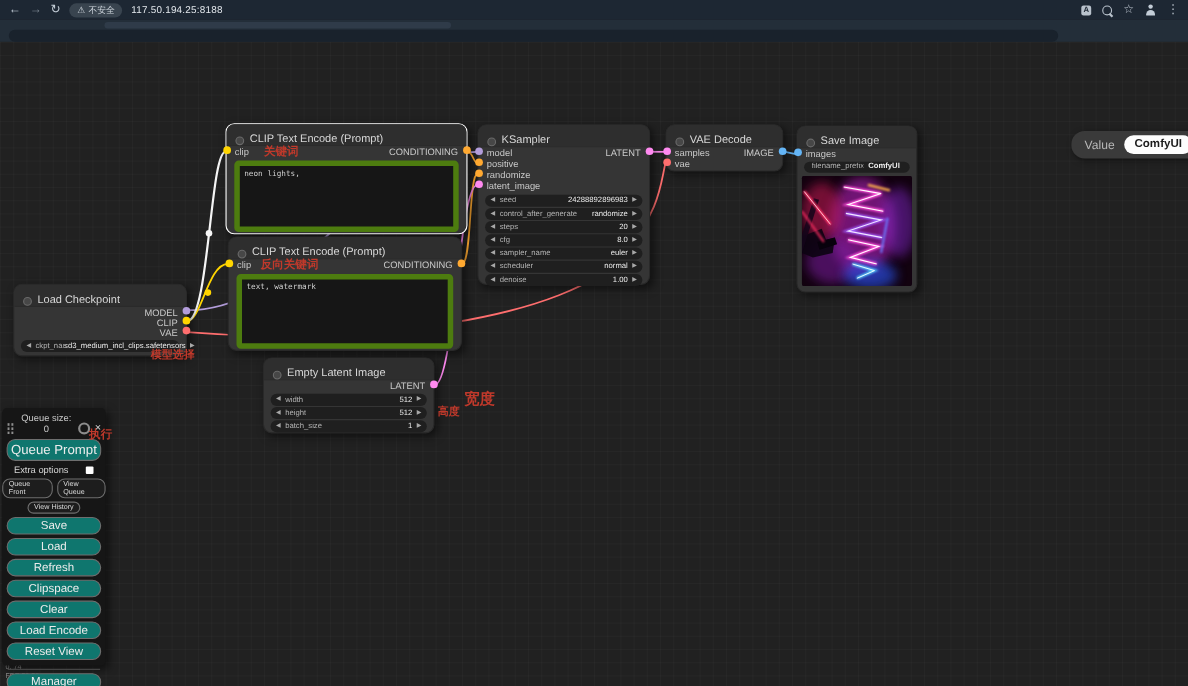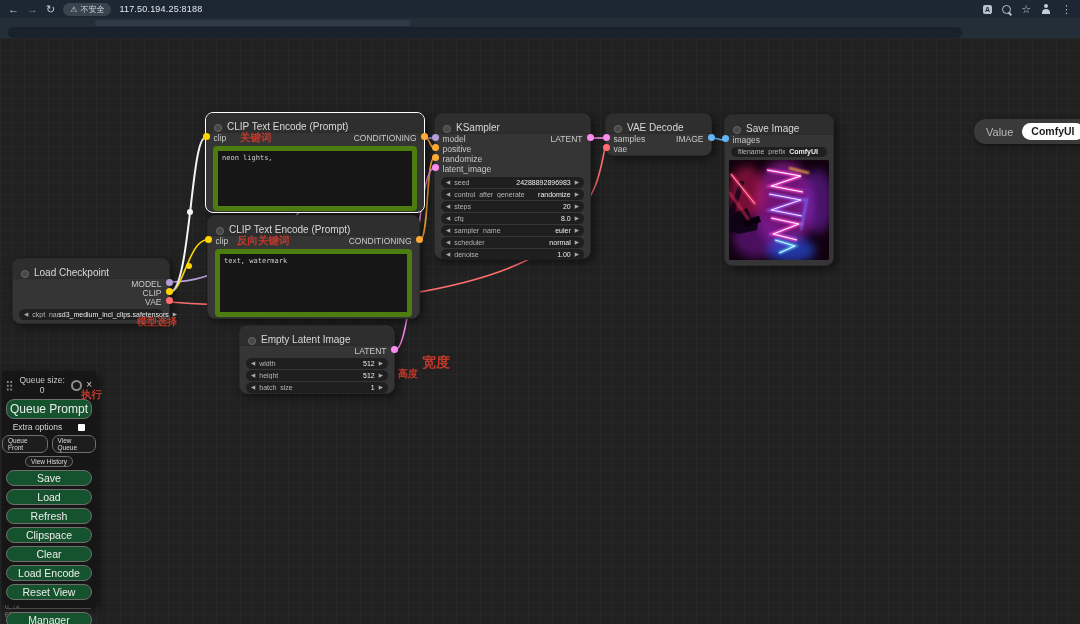--- a/index.html
+++ b/index.html
@@ -69,26 +69,26 @@
   .ckpt-widget .wname{max-width:26px;flex:none;}
   .img-preview{margin:3px 4px;border-radius:2px;overflow:hidden;background:#0d0310;}
   .img-preview svg{display:block;}
 
   
   .anno{position:absolute;color:#c0392b;font-weight:bold;font-size:10.5px;z-index:6;white-space:nowrap;}
 
   
   .menu{position:absolute;left:2px;top:371px;width:94px;height:234px;background:#161616;
         border-radius:4px;box-shadow:3px 3px 8px rgba(0,0,0,.55);z-index:5;box-sizing:border-box;}
-  .menu-header{display:flex;align-items:center;gap:3px;padding:4px 4px 1px;color:#c9c9c9;font-size:8.5px;}
+  .menu-header{display:flex;align-items:flex-end;gap:3px;padding:4px 4px 1px;color:#c9c9c9;font-size:8.5px;}
   .drag-handle{width:7px;height:11px;background-image:radial-gradient(#8e8e8e 1px,transparent 1.2px);
                background-size:3.5px 3.8px;flex:none;}
   .gear-icon{width:7px;height:7px;border:2px solid #8c8c8c;border-radius:50%;flex:none;}
   .close-x{color:#d5d5d5;font-size:10px;line-height:1;margin-left:1px;}
-  .btn{display:block;width:84px;margin:3px auto 0;background:#14532d;border:1px solid #6e6e6e;
+  .btn{display:block;width:84px;margin:3px auto 0;background:#0f766e;border:1px solid #6e6e6e;
        border-radius:8px;color:#ececec;font-size:10.5px;text-align:center;padding:1px 0;cursor:pointer;}
   .btn-queue{font-size:12px;padding:2px 0;}
   .extra{display:flex;justify-content:center;align-items:center;gap:16px;color:#d5d5d5;
          font-size:8.5px;margin-top:3px;}
   .checkbox{width:7px;height:7px;background:#fff;border-radius:1px;}
   .row-small{display:flex;justify-content:center;gap:4px;margin-top:3px;}
   .btn-sm{background:#1d1d1d;border:1px solid #6e6e6e;border-radius:7px;color:#ddd;
           font-size:6.5px;padding:1px 5px;cursor:pointer;}
   .menu-divider{border:none;border-top:1px solid #4a4a4a;margin:8px 5px 3px;}
   .canvas-status{position:absolute;left:5px;color:#8a8a8a;font-size:6.5px;z-index:4;}

